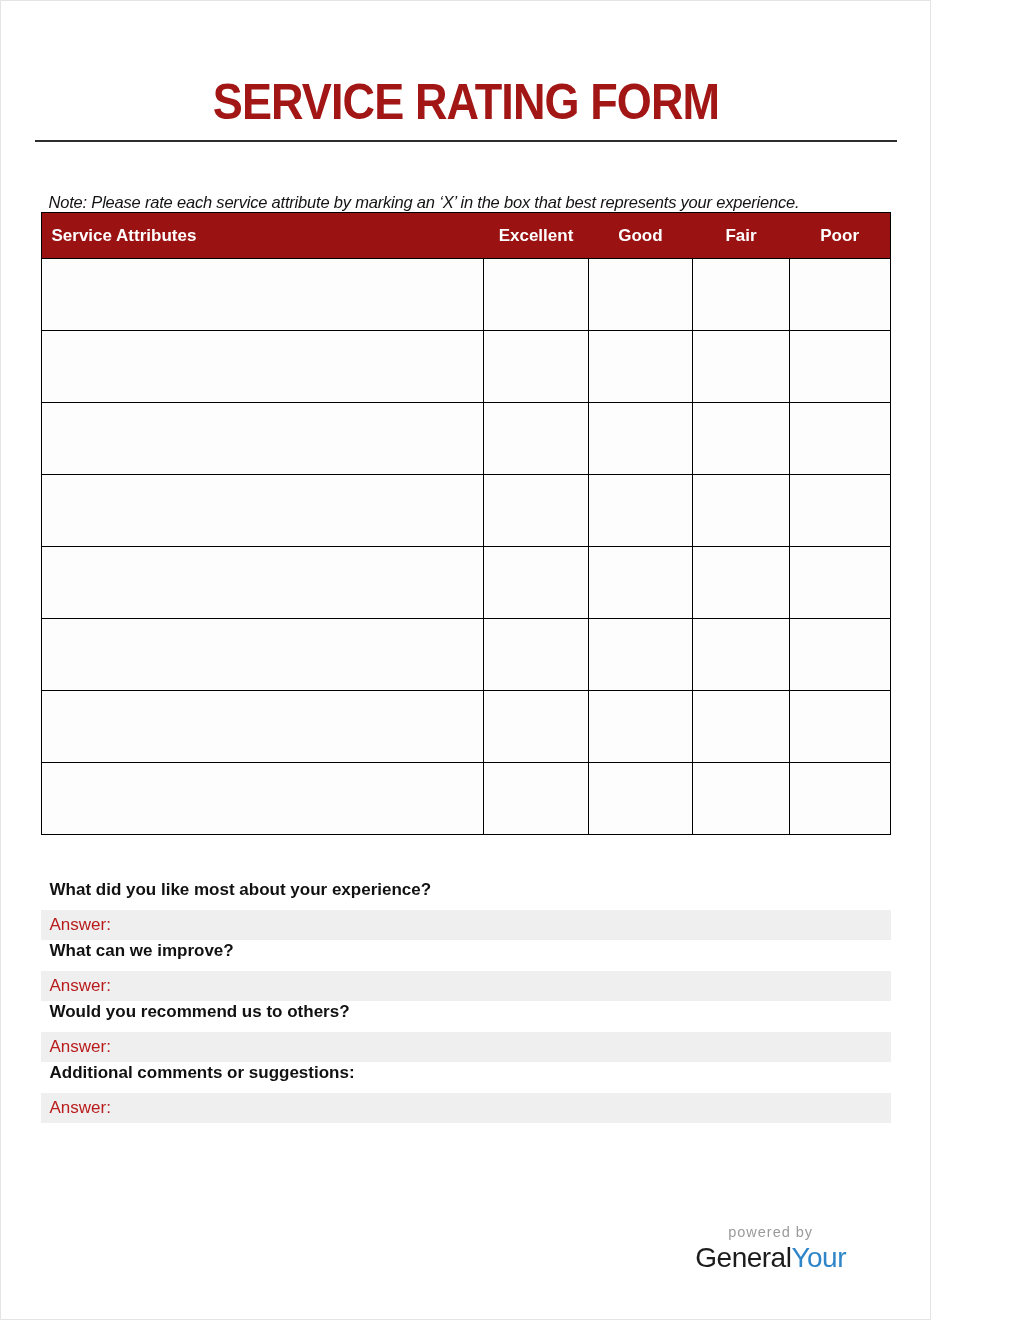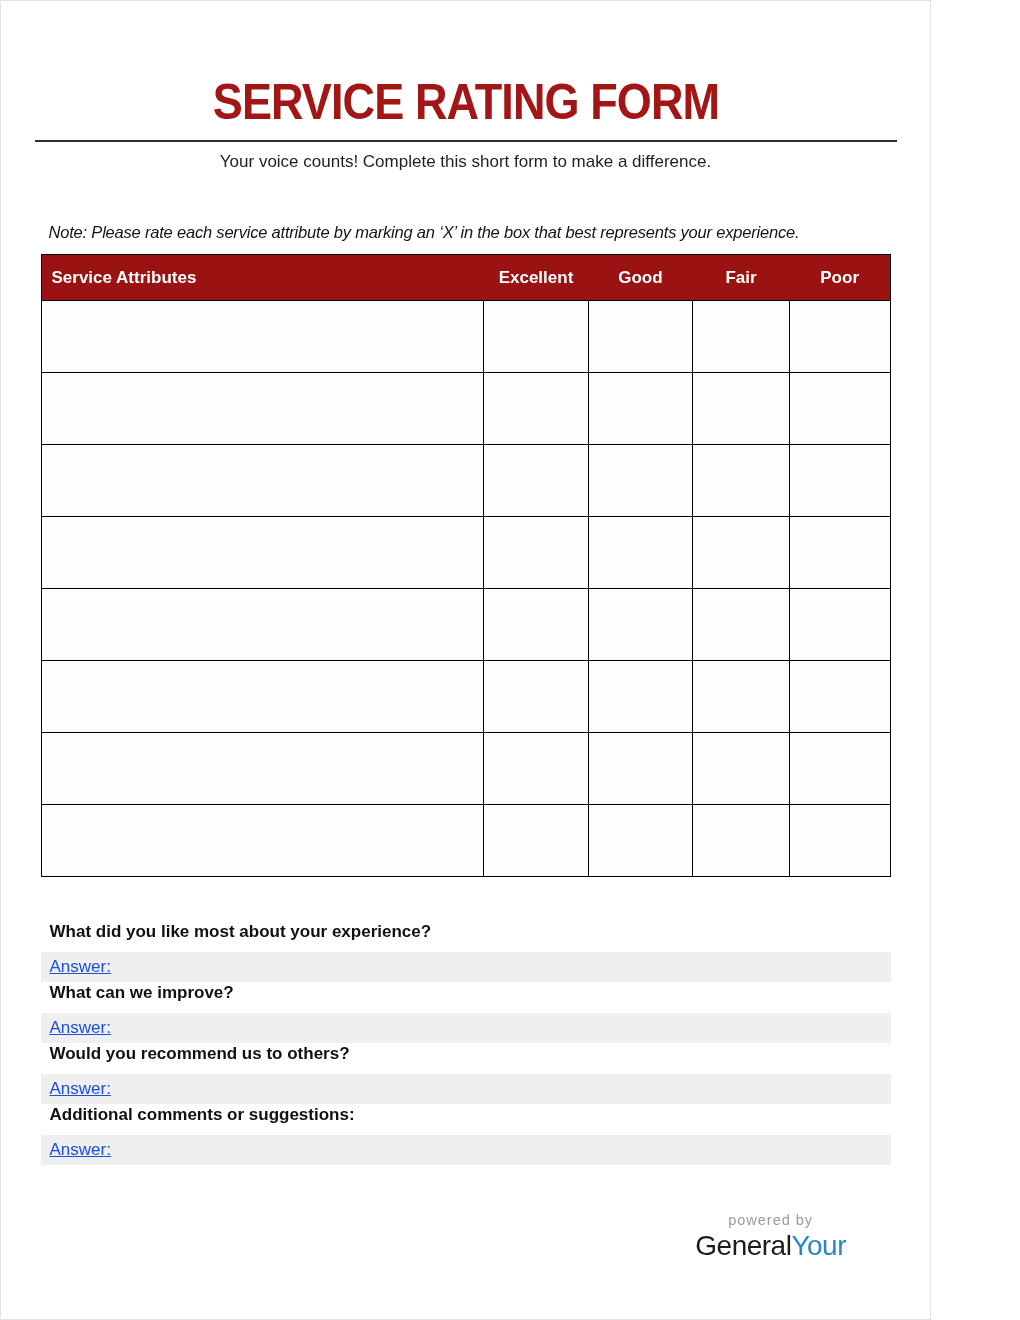--- a/index.html
+++ b/index.html
@@ -46,21 +46,20 @@
     margin-top:51px;
     padding-left:8px;
     font-style:italic;
     font-size:16.5px;
     color:#141414;
     letter-spacing:-0.2px;
   }
 
   
   table.rating {
-    margin-top:12px;
     width:100%;
     border-collapse:collapse;
     border:1px solid #000000;
     table-layout:fixed;
   }
   table.rating col.c-attr { width:52.1%; }
   table.rating col.c-exc  { width:12.4%; }
   table.rating col.c-good { width:12.2%; }
   table.rating col.c-fair { width:11.5%; }
   table.rating col.c-poor { width:11.8%; }
@@ -97,29 +96,28 @@
   .answer-bar {
     margin-top:12px;
     height:30px;
     background:#EFEFEF;
   }
   .answer-bar span {
     display:block;
     padding-left:9px;
     line-height:30px;
     font-size:17px;
-    color:#1d4ed8;
-    text-decoration:underline;
+    color:#b91c1c;
   }
 
   
   .footer {
     position:absolute;
     right:84px;
-    bottom:57px;
+    bottom:45px;
     text-align:center;
   }
   .powered-by {
     font-size:14.5px;
     color:#9a9a9a;
     letter-spacing:1px;
   }
   .brand {
     margin-top:2px;
     font-size:28px;
@@ -130,21 +128,20 @@
   .brand .part2 { color:#2E86C8; }
 </style>
 </head>
 <body>
 
 <div class="page">
   <div class="content">
 
     <h1 class="title">SERVICE RATING FORM</h1>
     <div class="title-rule"></div>
-    <div class="subtitle">Your voice counts! Complete this short form to make a difference.</div>
 
     <div class="note">Note: Please rate each service attribute by marking an ‘X’ in the box that best represents your experience.</div>
 
     <table class="rating">
       <colgroup>
         <col class="c-attr">
           <col class="c-exc">
           <col class="c-good">
           <col class="c-fair">
           <col class="c-poor">

